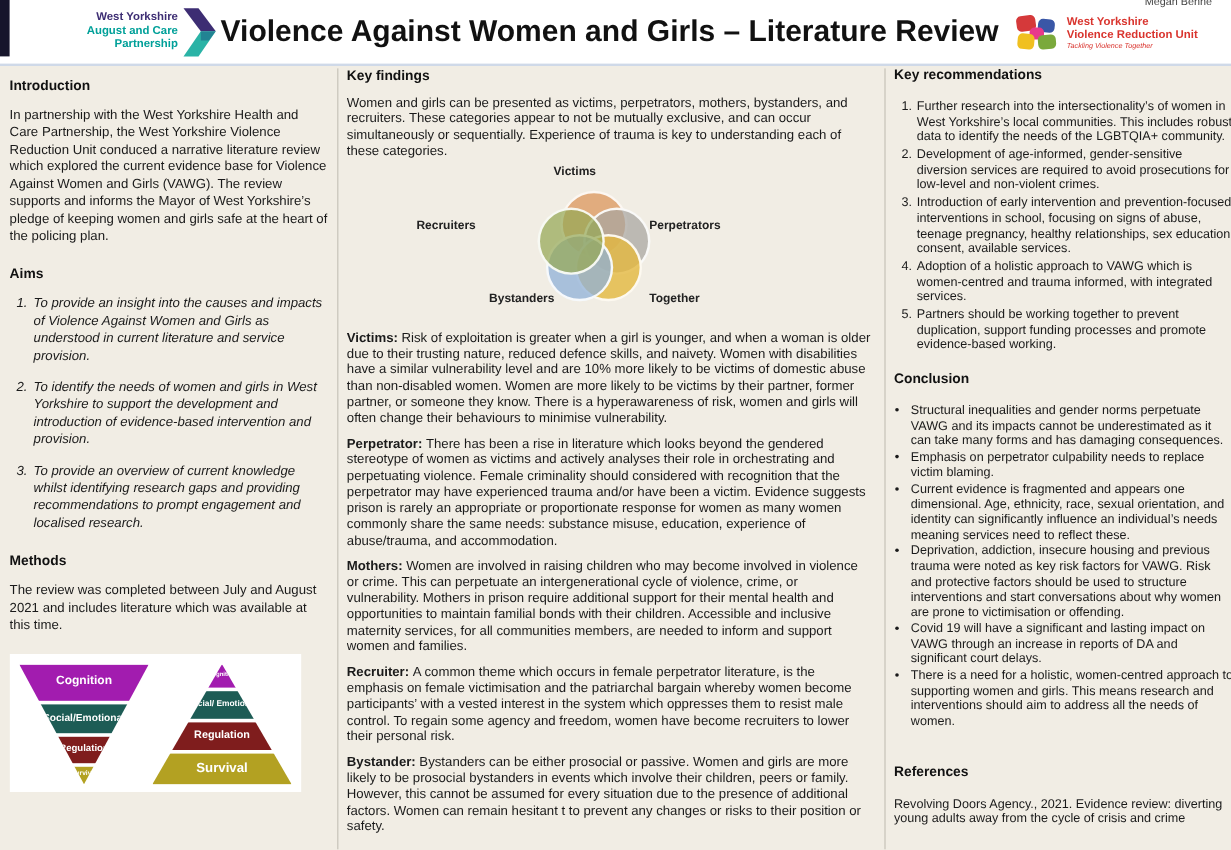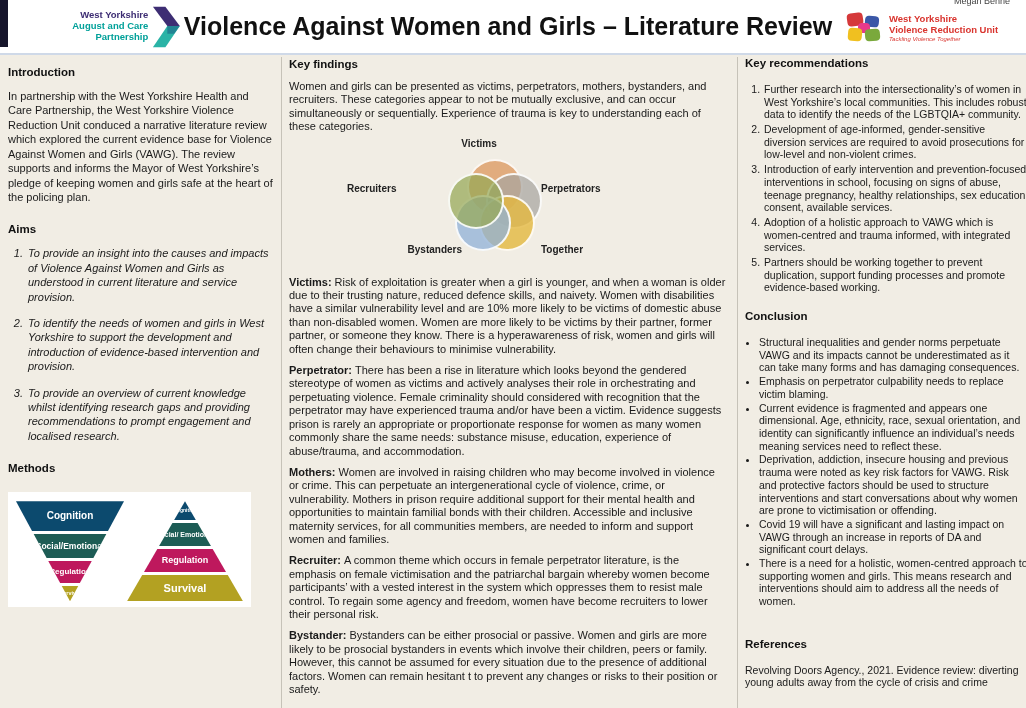--- a/index.html
+++ b/index.html
@@ -67,22 +67,22 @@
   .kf-intro{ margin:0 0 4px 0; }
   
   .pyramid-box{ margin-top:16px; width:243px; background:#ffffff; padding:9px 8px 6px 8px;
                 display:flex; justify-content:space-between; align-items:flex-start; }
   .tri-wrap{ display:flex; flex-direction:column; align-items:center; }
   .tri{ display:flex; flex-direction:column; background:#ffffff; }
   .tri-down{ width:108px; height:100px; clip-path:polygon(0 0,100% 0,50% 100%); }
   .tri-up{   width:116px; height:100px; clip-path:polygon(50% 0,100% 100%,0 100%); }
   .band{ width:100%; display:flex; align-items:center; justify-content:center;
          color:#fff; font-weight:bold; text-align:center; line-height:1.05; margin-bottom:3px; }
-  .c-cog{ background:#0c4a6e; } .c-soc{ background:#1d5c55; }
-  .c-reg{ background:#be185d; } .c-sur{ background:#b3a122; }
+  .c-cog{ background:#a21caf; } .c-soc{ background:#1d5c55; }
+  .c-reg{ background:#7f1d1d; } .c-sur{ background:#b3a122; }
   .tri-down .b1{ height:30px; font-size:10px; }
   .tri-down .b2{ height:24px; font-size:8.5px; }
   .tri-down .b3{ height:22px; font-size:8px; }
   .tri-down .b4{ height:15px; font-size:5.5px; margin-bottom:0; }
   .tri-up .b1{ height:19px; font-size:5px; }
   .tri-up .b2{ height:23px; font-size:7px; padding:0 28px; }
   .tri-up .b3{ height:23px; font-size:9px; }
   .tri-up .b4{ height:26px; font-size:11px; margin-bottom:0; }
   
   .col-right h2{ margin-bottom:12px; }
@@ -136,20 +136,21 @@
   <p>In partnership with the West Yorkshire Health and Care Partnership, the West Yorkshire Violence Reduction Unit conduced a narrative literature review which explored the current evidence base for Violence Against Women and Girls (VAWG). The review supports and informs the Mayor of West Yorkshire’s pledge of keeping women and girls safe at the heart of the policing plan.</p>
 
   <h2 class="mt">Aims</h2>
   <ol>
     <li>To provide an insight into the causes and impacts of Violence Against Women and Girls as understood in current literature and service provision.</li>
     <li>To identify the needs of women and girls in West Yorkshire to support the development and introduction of evidence-based intervention and provision.</li>
     <li>To provide an overview of current knowledge whilst identifying research gaps and providing recommendations to prompt engagement and localised research.</li>
   </ol>
 
   <h2 class="mt">Methods</h2>
+  <p>The review was completed between July and August 2021 and includes literature which was available at this time.</p>
 
   <div class="pyramid-box">
     <div class="tri-wrap">
       <div class="tri tri-down">
         <div class="band b1 c-cog">Cognition</div>
         <div class="band b2 c-soc">Social/Emotional</div>
         <div class="band b3 c-reg">Regulation</div>
         <div class="band b4 c-sur">Survival</div>
       </div>
 

